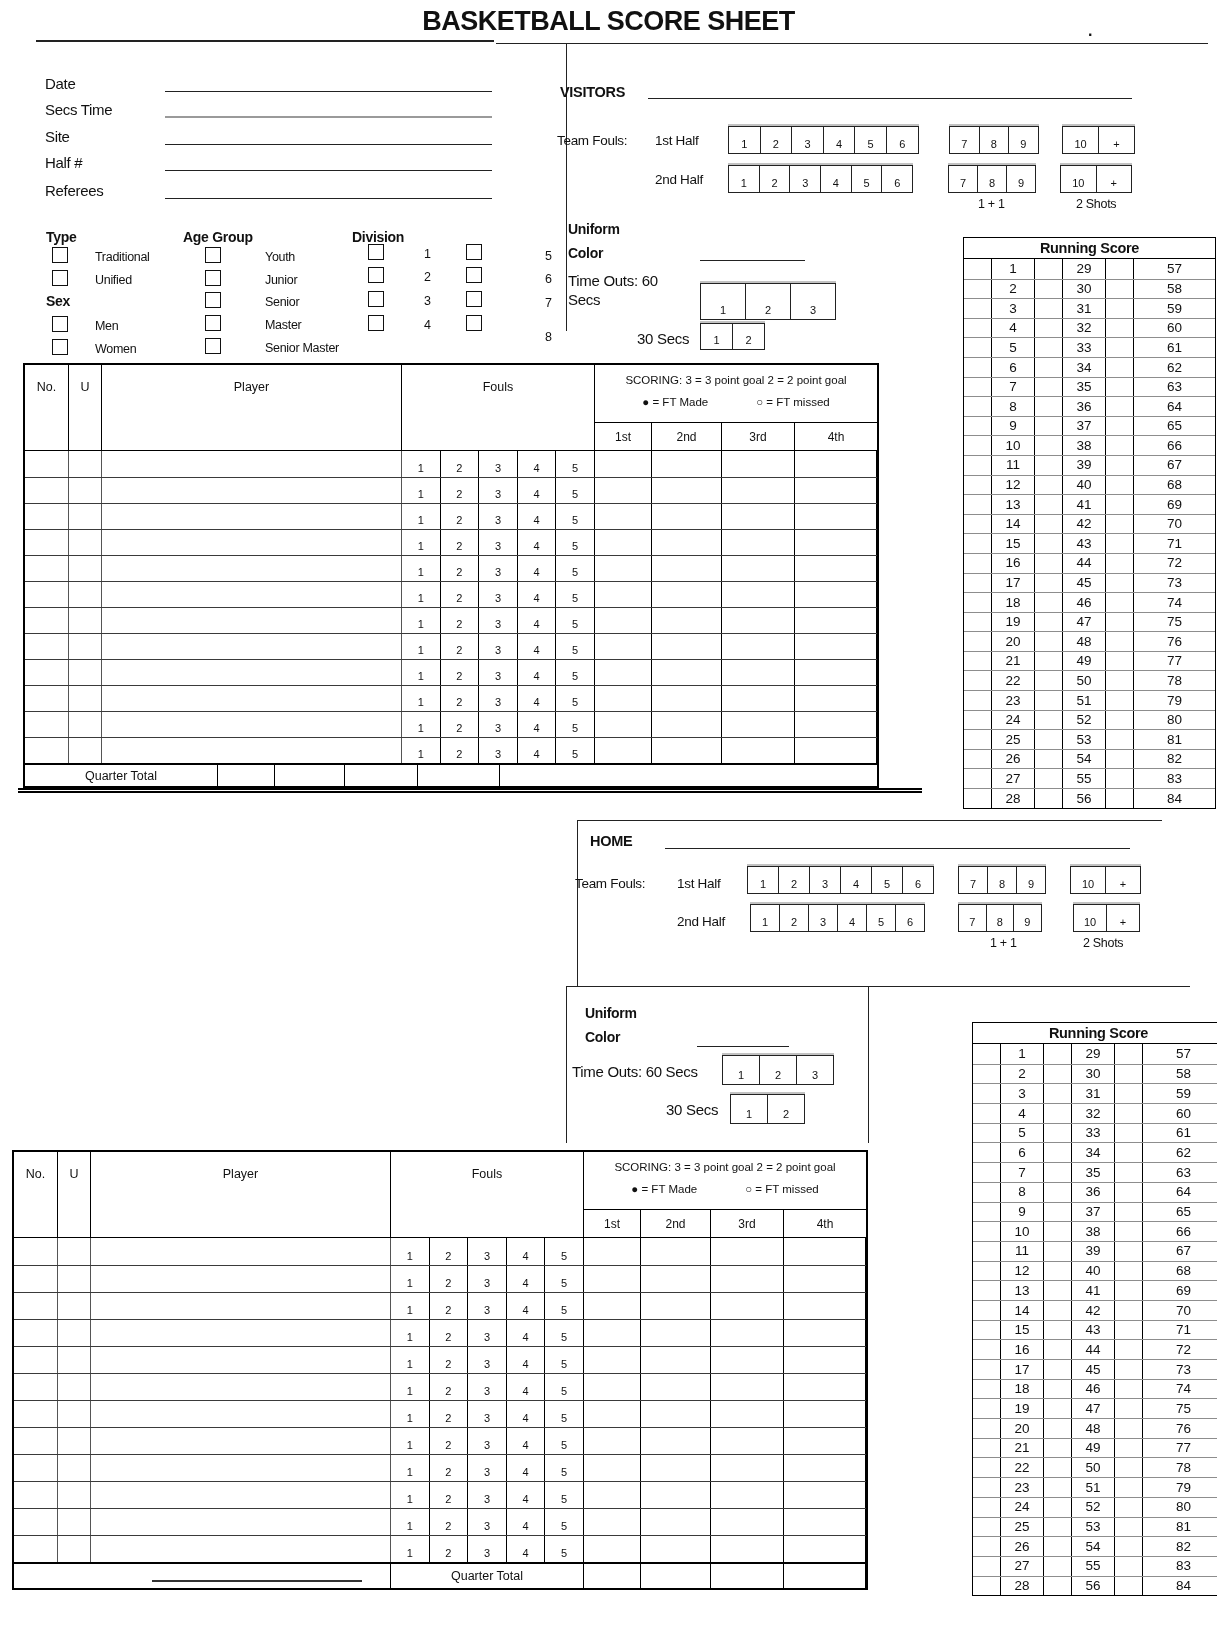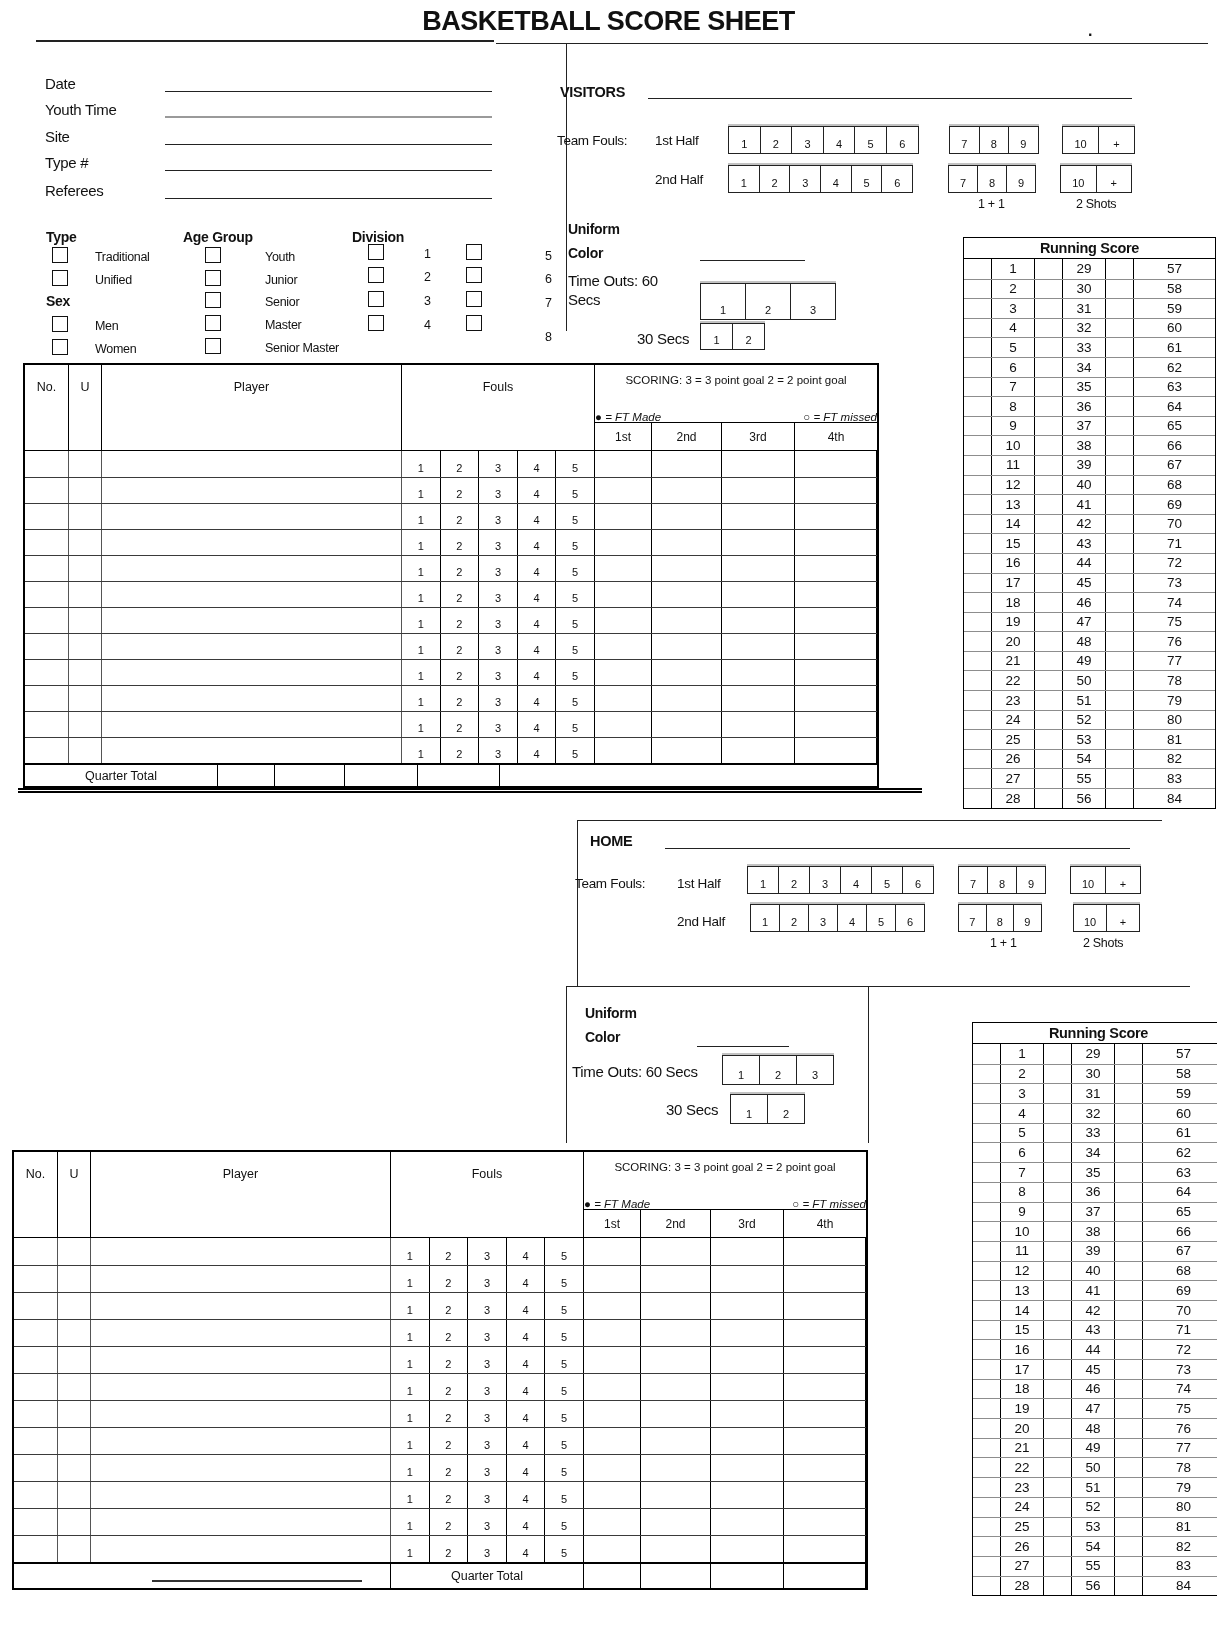--- a/index.html
+++ b/index.html
@@ -32,21 +32,21 @@
   .fbox .cellbox span { font-size: 11px; line-height: 1; padding-bottom: 3px; }
 
   
   .ptable { position: absolute; border: 2px solid #000; background: #fff; width: 856px; }
   .pt-head { display: flex; height: 86px; border-bottom: 1px solid #000; }
   .pt-cell { border-right: 1px solid #000; }
   .pt-no { width: 44px; } .pt-u { width: 33px; } .pt-player { width: 300px; } .pt-fouls { width: 193px; }
   .pt-head .pt-cell { display: flex; justify-content: center; padding-top: 15px; font-size: 12.5px; }
   .pt-scoring { flex: 1; display: flex; flex-direction: column; }
   .pt-sc-text { height: 58px; border-bottom: 1px solid #000; font-size: 11.5px; text-align: center; padding-top: 9px; }
-  .ftline { margin-top: 25px; display: flex; justify-content: space-between; gap: 48px; font-style: italic; }
+  .ftline { margin-top: 10px; display: flex; justify-content: center; gap: 48px; }
   .pt-quarters { flex: 1; display: flex; }
   .pt-qh { display: flex; align-items: center; justify-content: center; font-size: 12px; border-right: 1px solid #000; }
   .pt-q1 { width: 57px; } .pt-q2 { width: 70px; } .pt-q3 { width: 73px; } .pt-q4 { width: 82px; }
   .pt-quarters .pt-q4, .pt-row .pt-q4, .pt-foot .pt-q4 { border-right: none; }
   .pt-row { display: flex; height: var(--rh, 26px); border-top: 1px solid #3a3a3a; }
   .pt-row:first-child { border-top: none; }
   .pt-row .pt-cell { border-right-color: #555; }
   .pt-foulcells { width: 193px; display: flex; border-right: 1px solid #000; }
   .pt-fc { flex: 1; border-left: 1px solid #000; display: flex; align-items: flex-end; justify-content: center; }
   .pt-fc:first-child { border-left: none; }
@@ -79,23 +79,23 @@
 
 <div class="sheet">
 
   <div class="title">BASKETBALL SCORE SHEET</div>
   <div class="dot" style="left:1088px;top:22px;">.</div>
   <div class="hline" style="left:36px;top:40px;width:458px;"></div>
   <div class="hline thin" style="left:496px;top:43px;width:712px;"></div>
   <div class="vline" style="left:566px;top:43px;height:288px;"></div>
 
   <div class="lbl lg" style="left:45px;top:75px;">Date</div>
-  <div class="lbl lg" style="left:45px;top:101px;">Youth Time</div>
+  <div class="lbl lg" style="left:45px;top:101px;">Secs Time</div>
   <div class="lbl lg" style="left:45px;top:128px;">Site</div>
-  <div class="lbl lg" style="left:45px;top:154px;">Type #</div>
+  <div class="lbl lg" style="left:45px;top:154px;">Half #</div>
   <div class="lbl lg" style="left:45px;top:182px;">Referees</div>
   <div class="uline" style="left:165px;top:76px;width:327px;height:16px;"></div>
   <div class="uline gray" style="left:165px;top:102px;width:327px;height:16px;"></div>
   <div class="uline" style="left:165px;top:129px;width:327px;height:16px;"></div>
   <div class="uline" style="left:165px;top:155px;width:327px;height:16px;"></div>
   <div class="uline" style="left:165px;top:183px;width:327px;height:16px;"></div>
 
   <div class="hdg team" style="left:560px;top:84px;">VISITORS</div>
   <div class="uline" style="left:648px;top:84px;width:484px;height:15px;"></div>
   <div class="lbl md" style="left:557px;top:133px;">Team Fouls:</div>

